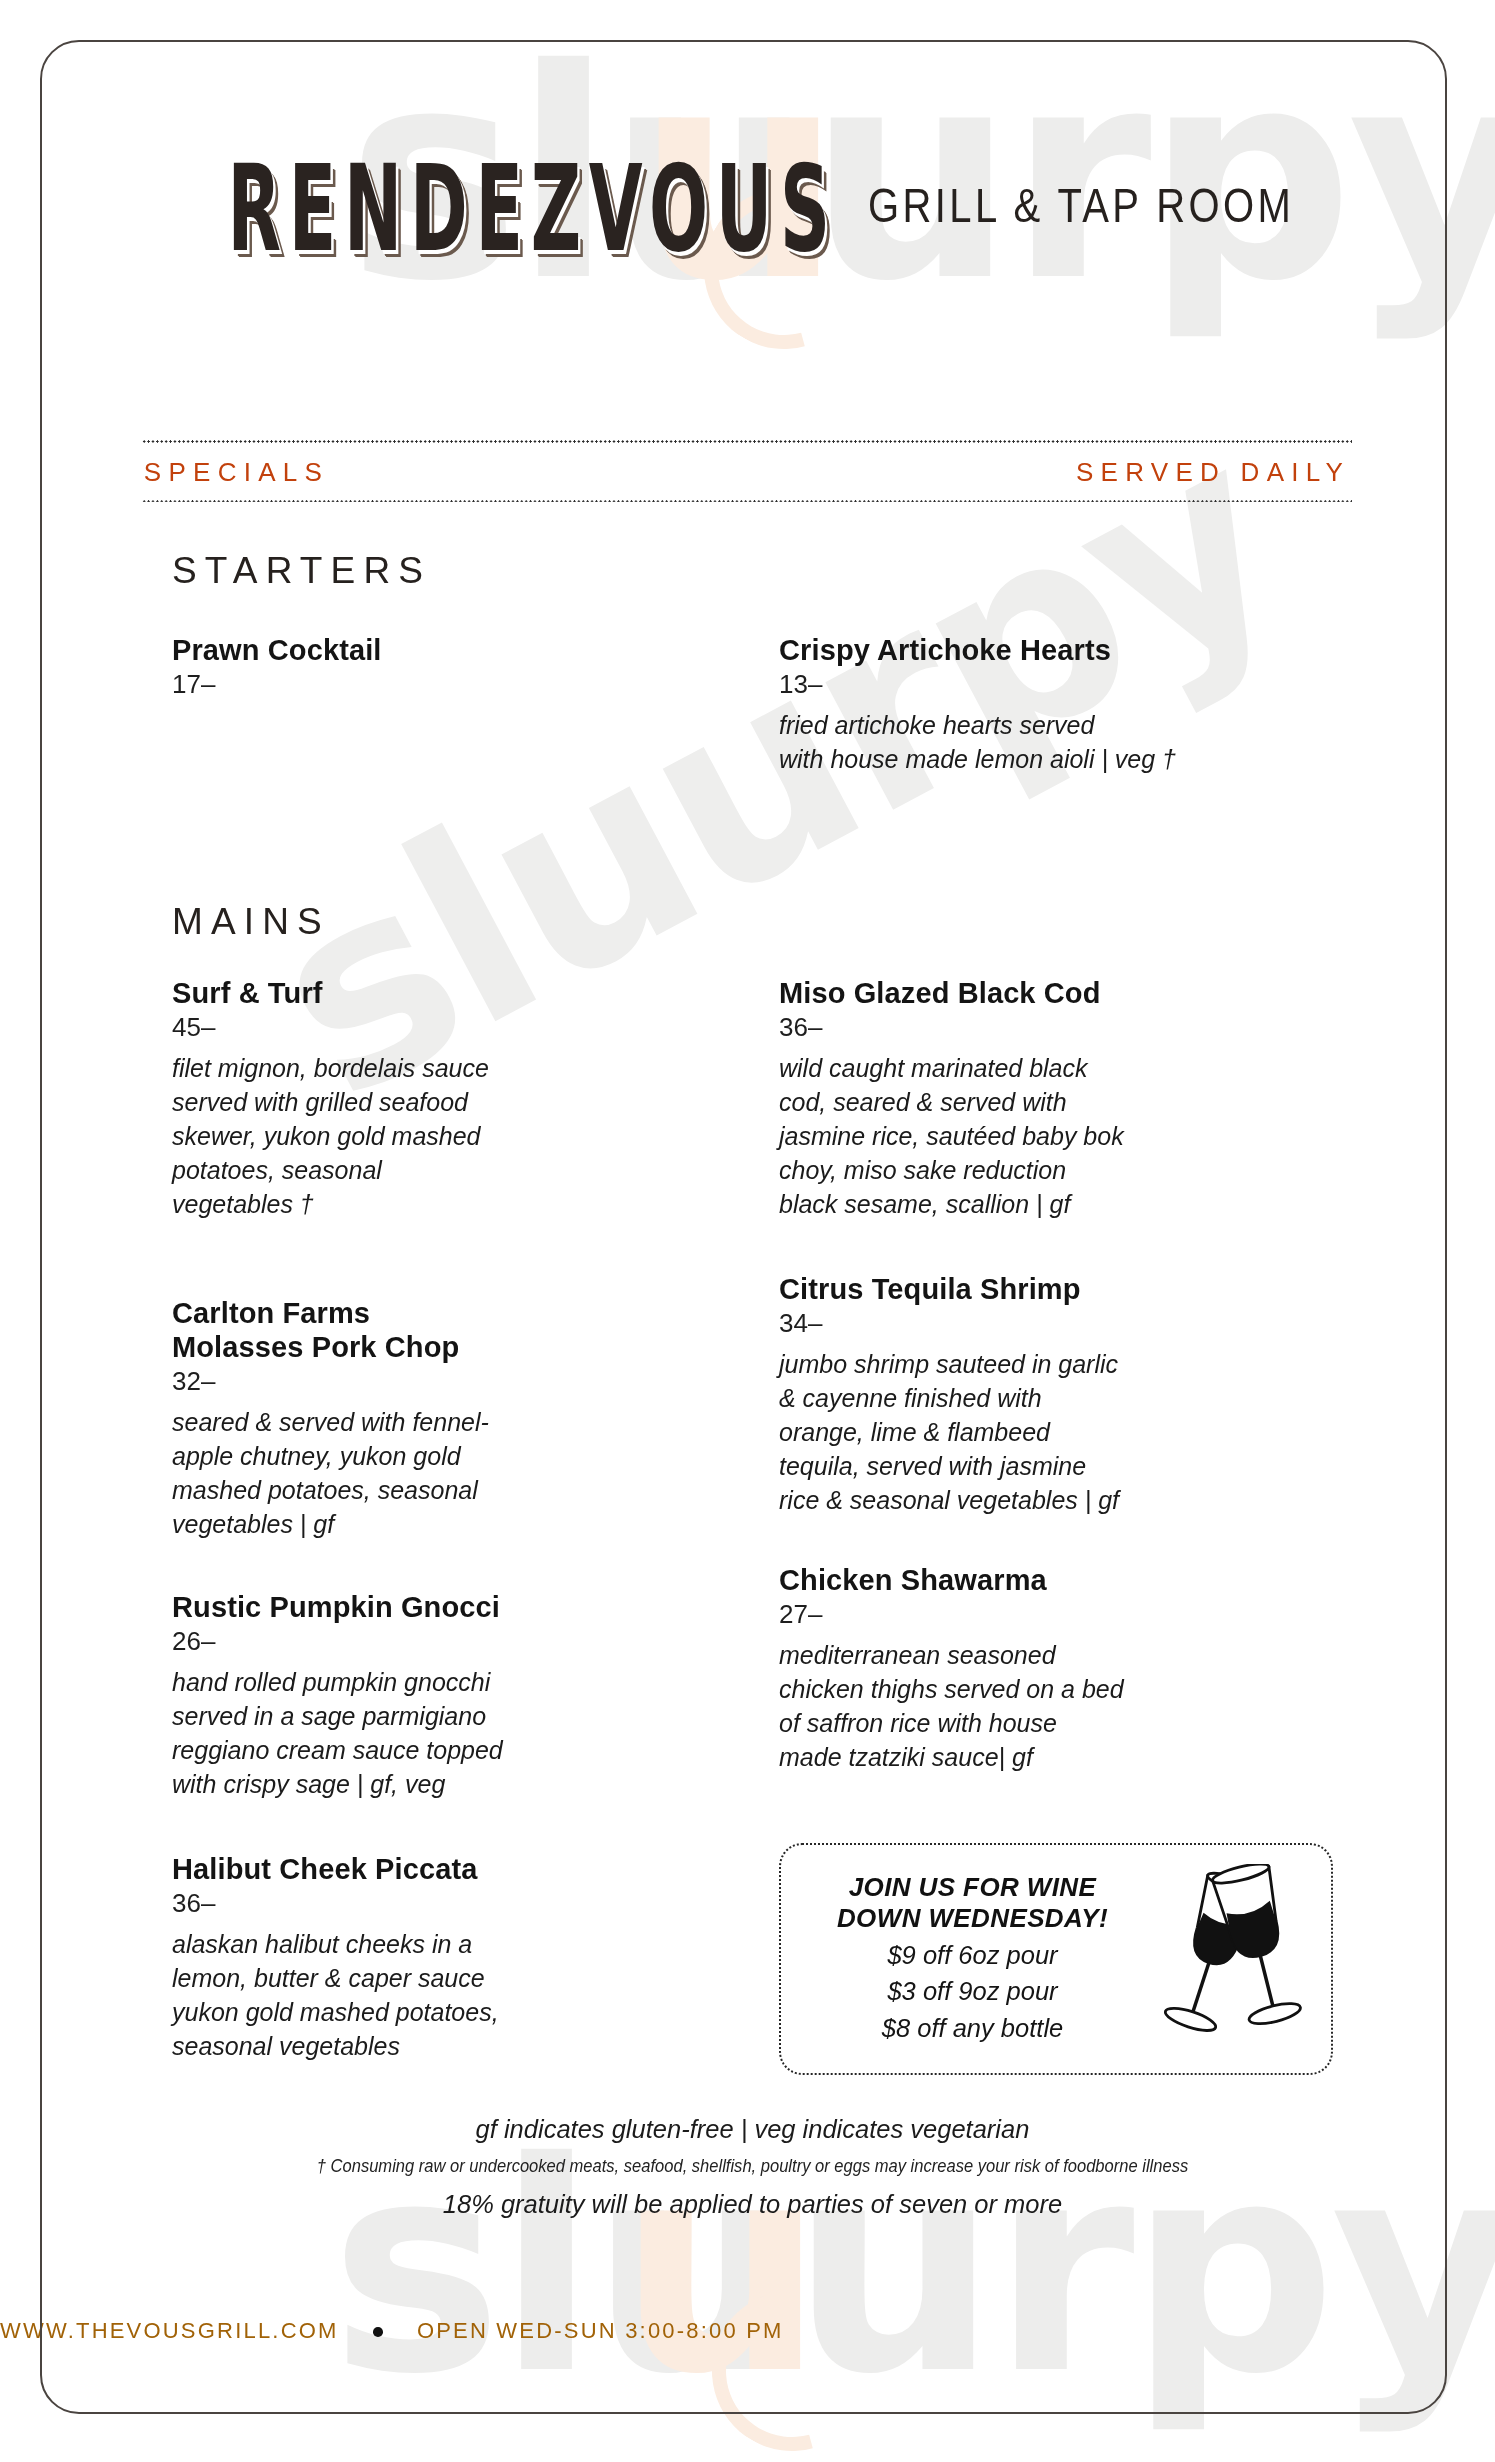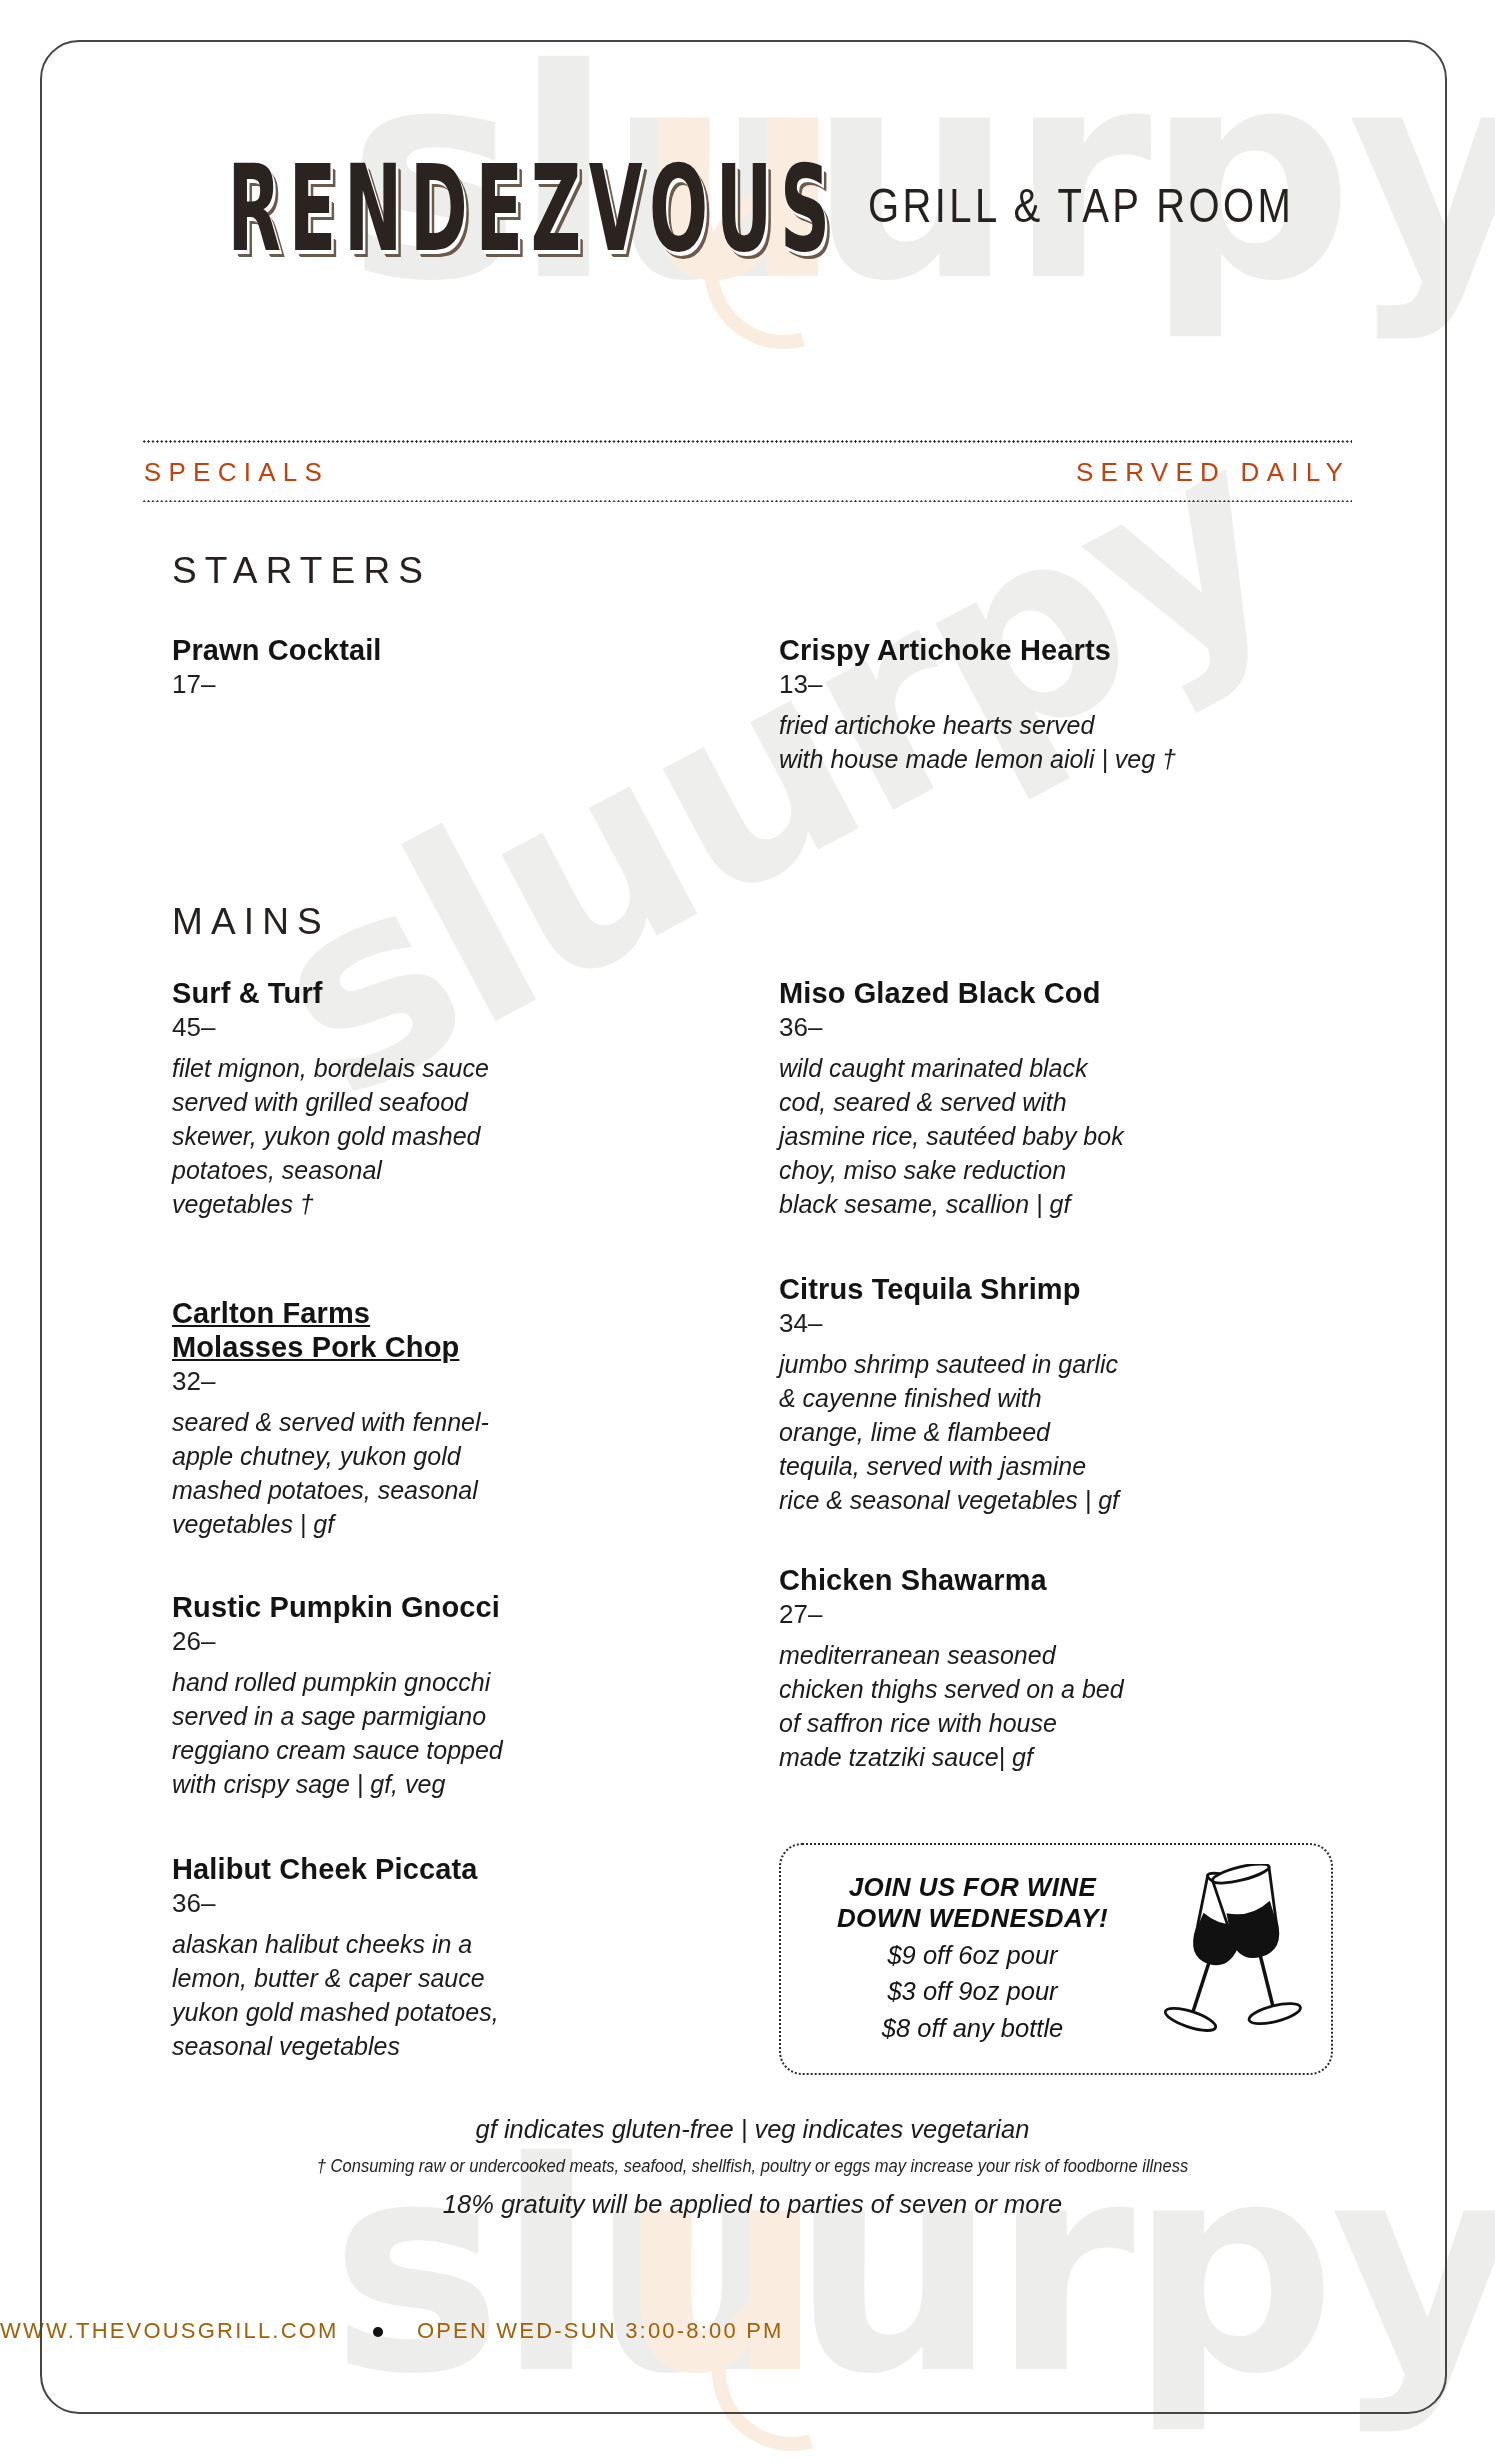--- a/index.html
+++ b/index.html
@@ -336,21 +336,21 @@
       </div>
       <div class="item-desc">filet mignon, bordelais sauce
 served with grilled seafood
 skewer, yukon gold mashed
 potatoes, seasonal
 vegetables  †</div>
     </div>
 
     <div class="item" style="margin-bottom:49px;">
       <div class="item-head">
-        <div class="item-name" style="white-space:pre-line;text-decoration:underline;">Carlton Farms
+        <div class="item-name" style="white-space:pre-line;">Carlton Farms
 Molasses Pork Chop</div>
         <div class="item-price">32–</div>
       </div>
       <div class="item-desc">seared &amp; served with fennel-
 apple chutney, yukon gold
 mashed potatoes, seasonal
 vegetables | gf</div>
     </div>
 
     <div class="item" style="margin-bottom:51px;">

